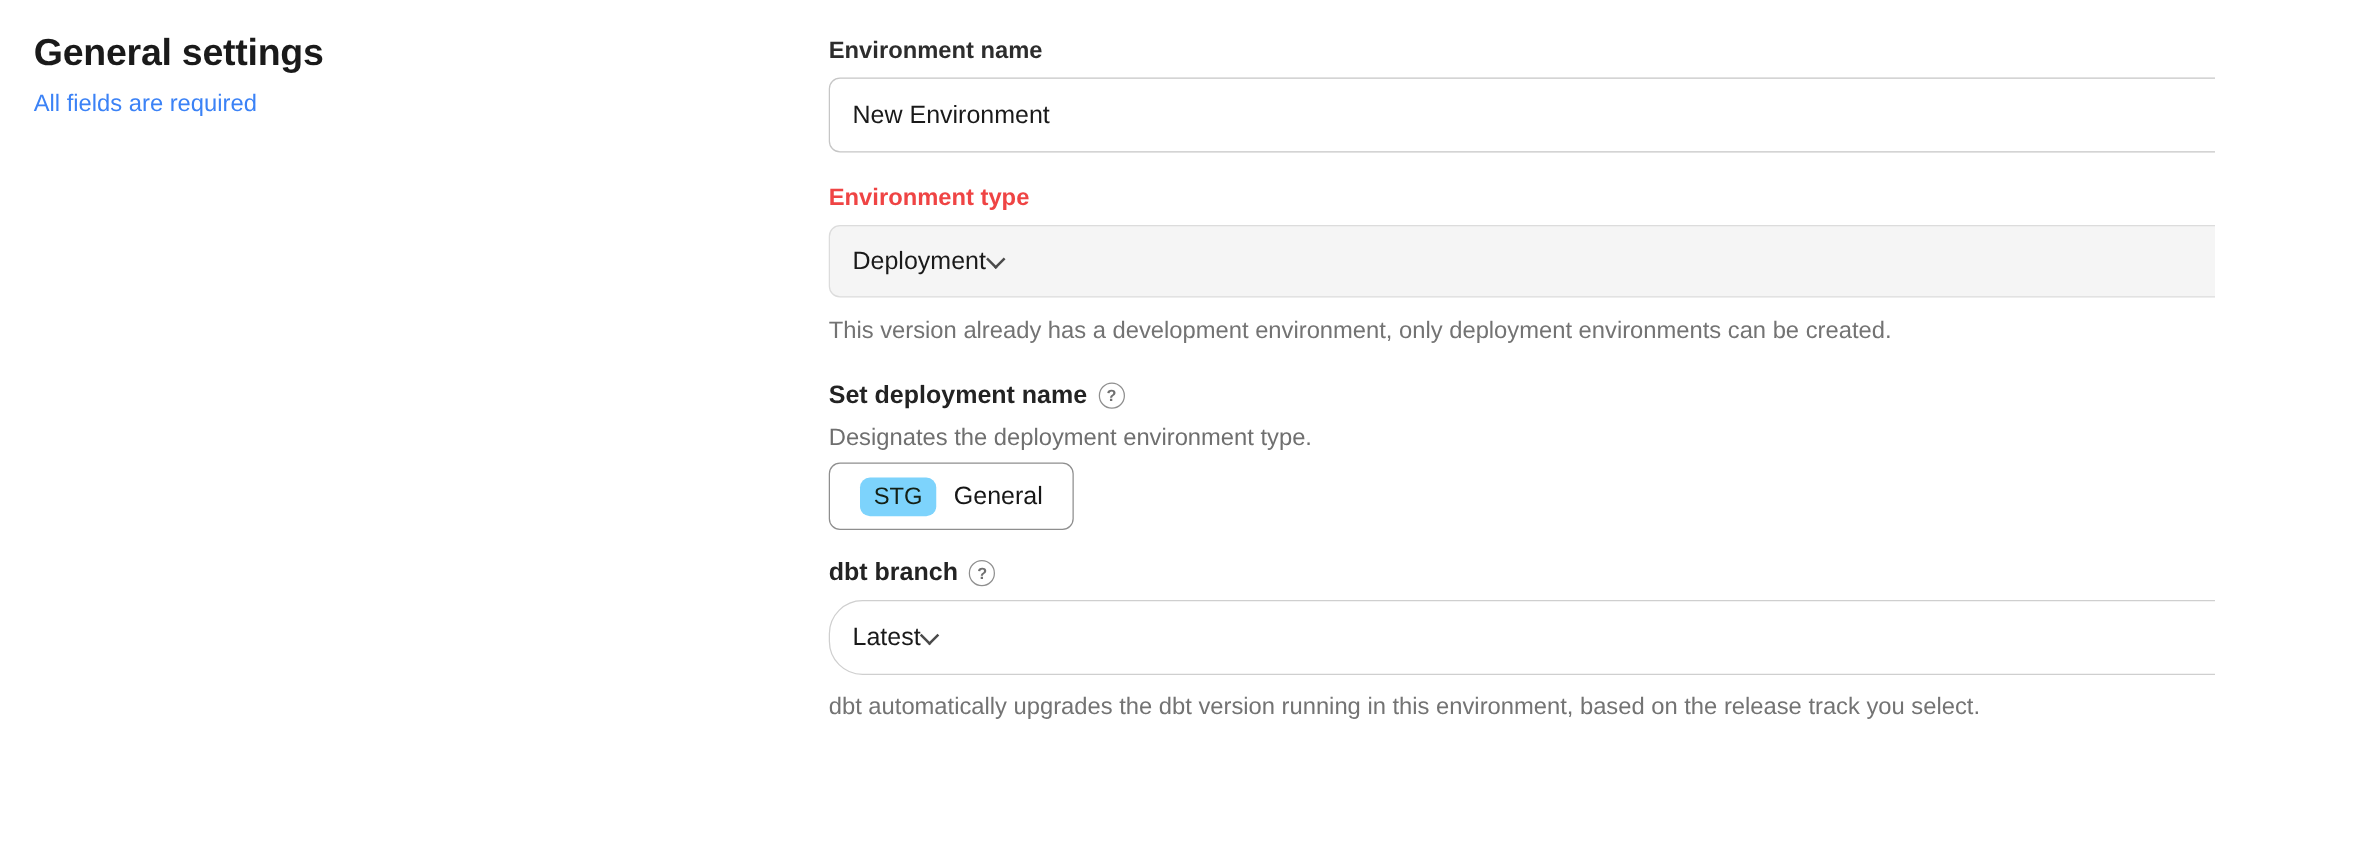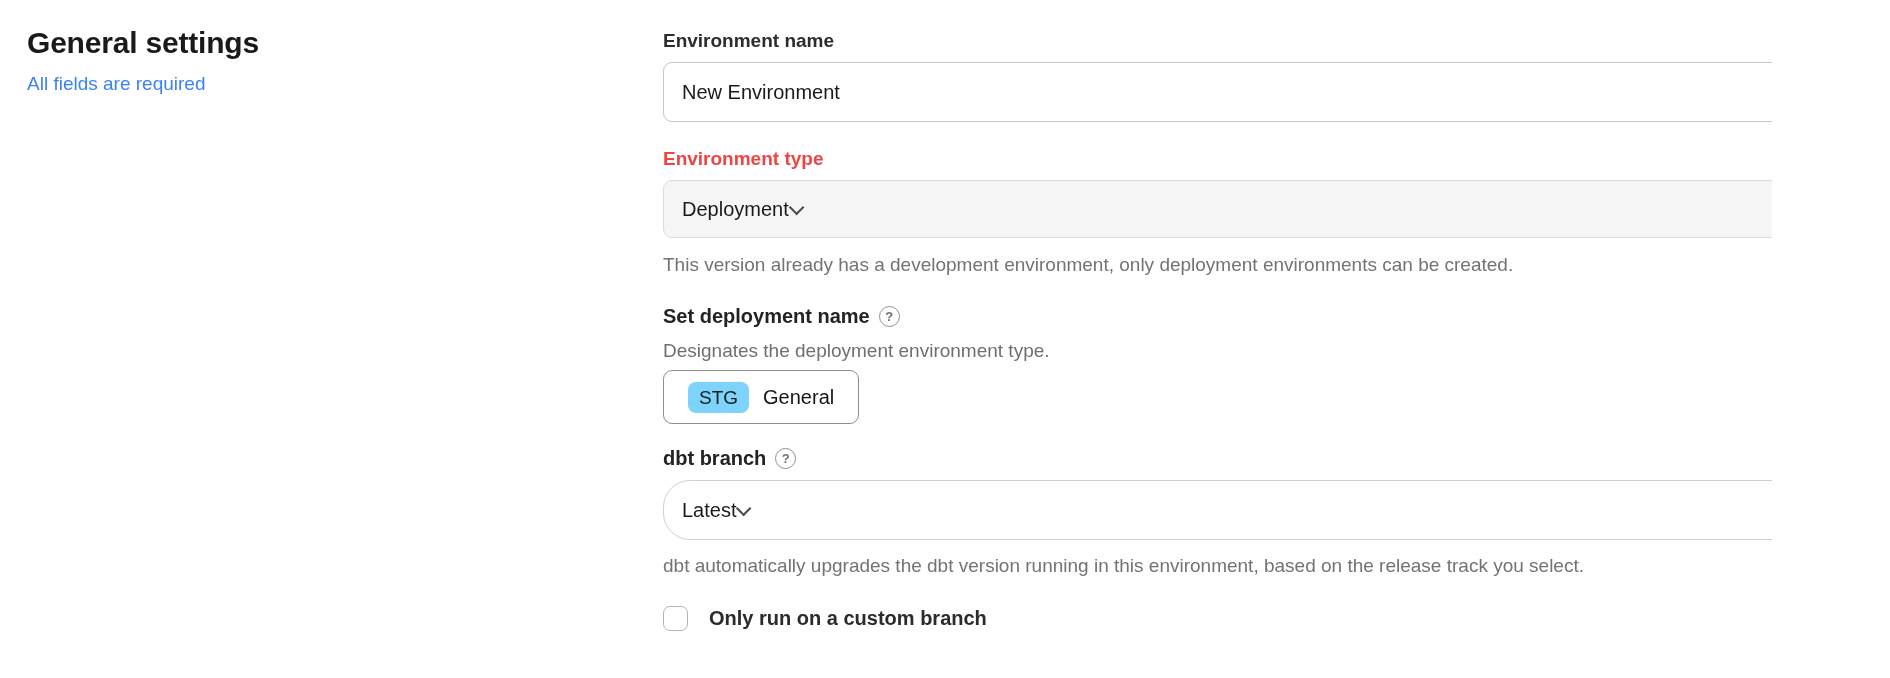--- a/index.html
+++ b/index.html
@@ -213,19 +213,15 @@
       <h2 class="section-heading">dbt branch</h2>
       <span class="help-icon">?</span>
     </div>
     <div class="select tall" style="margin-top:10px;">
       <span>Latest</span>
       <span class="chevron"></span>
     </div>
     <p class="helper-text" style="margin-top:13px;">dbt automatically upgrades the dbt version running in this environment, based on the release track you select.</p>
 
     
-    <div class="checkbox-row">
-      <span class="checkbox"></span>
-      <span class="checkbox-label">Only run on a custom branch</span>
-    </div>
 
   </div>
 </div>
 
 </body></html>

